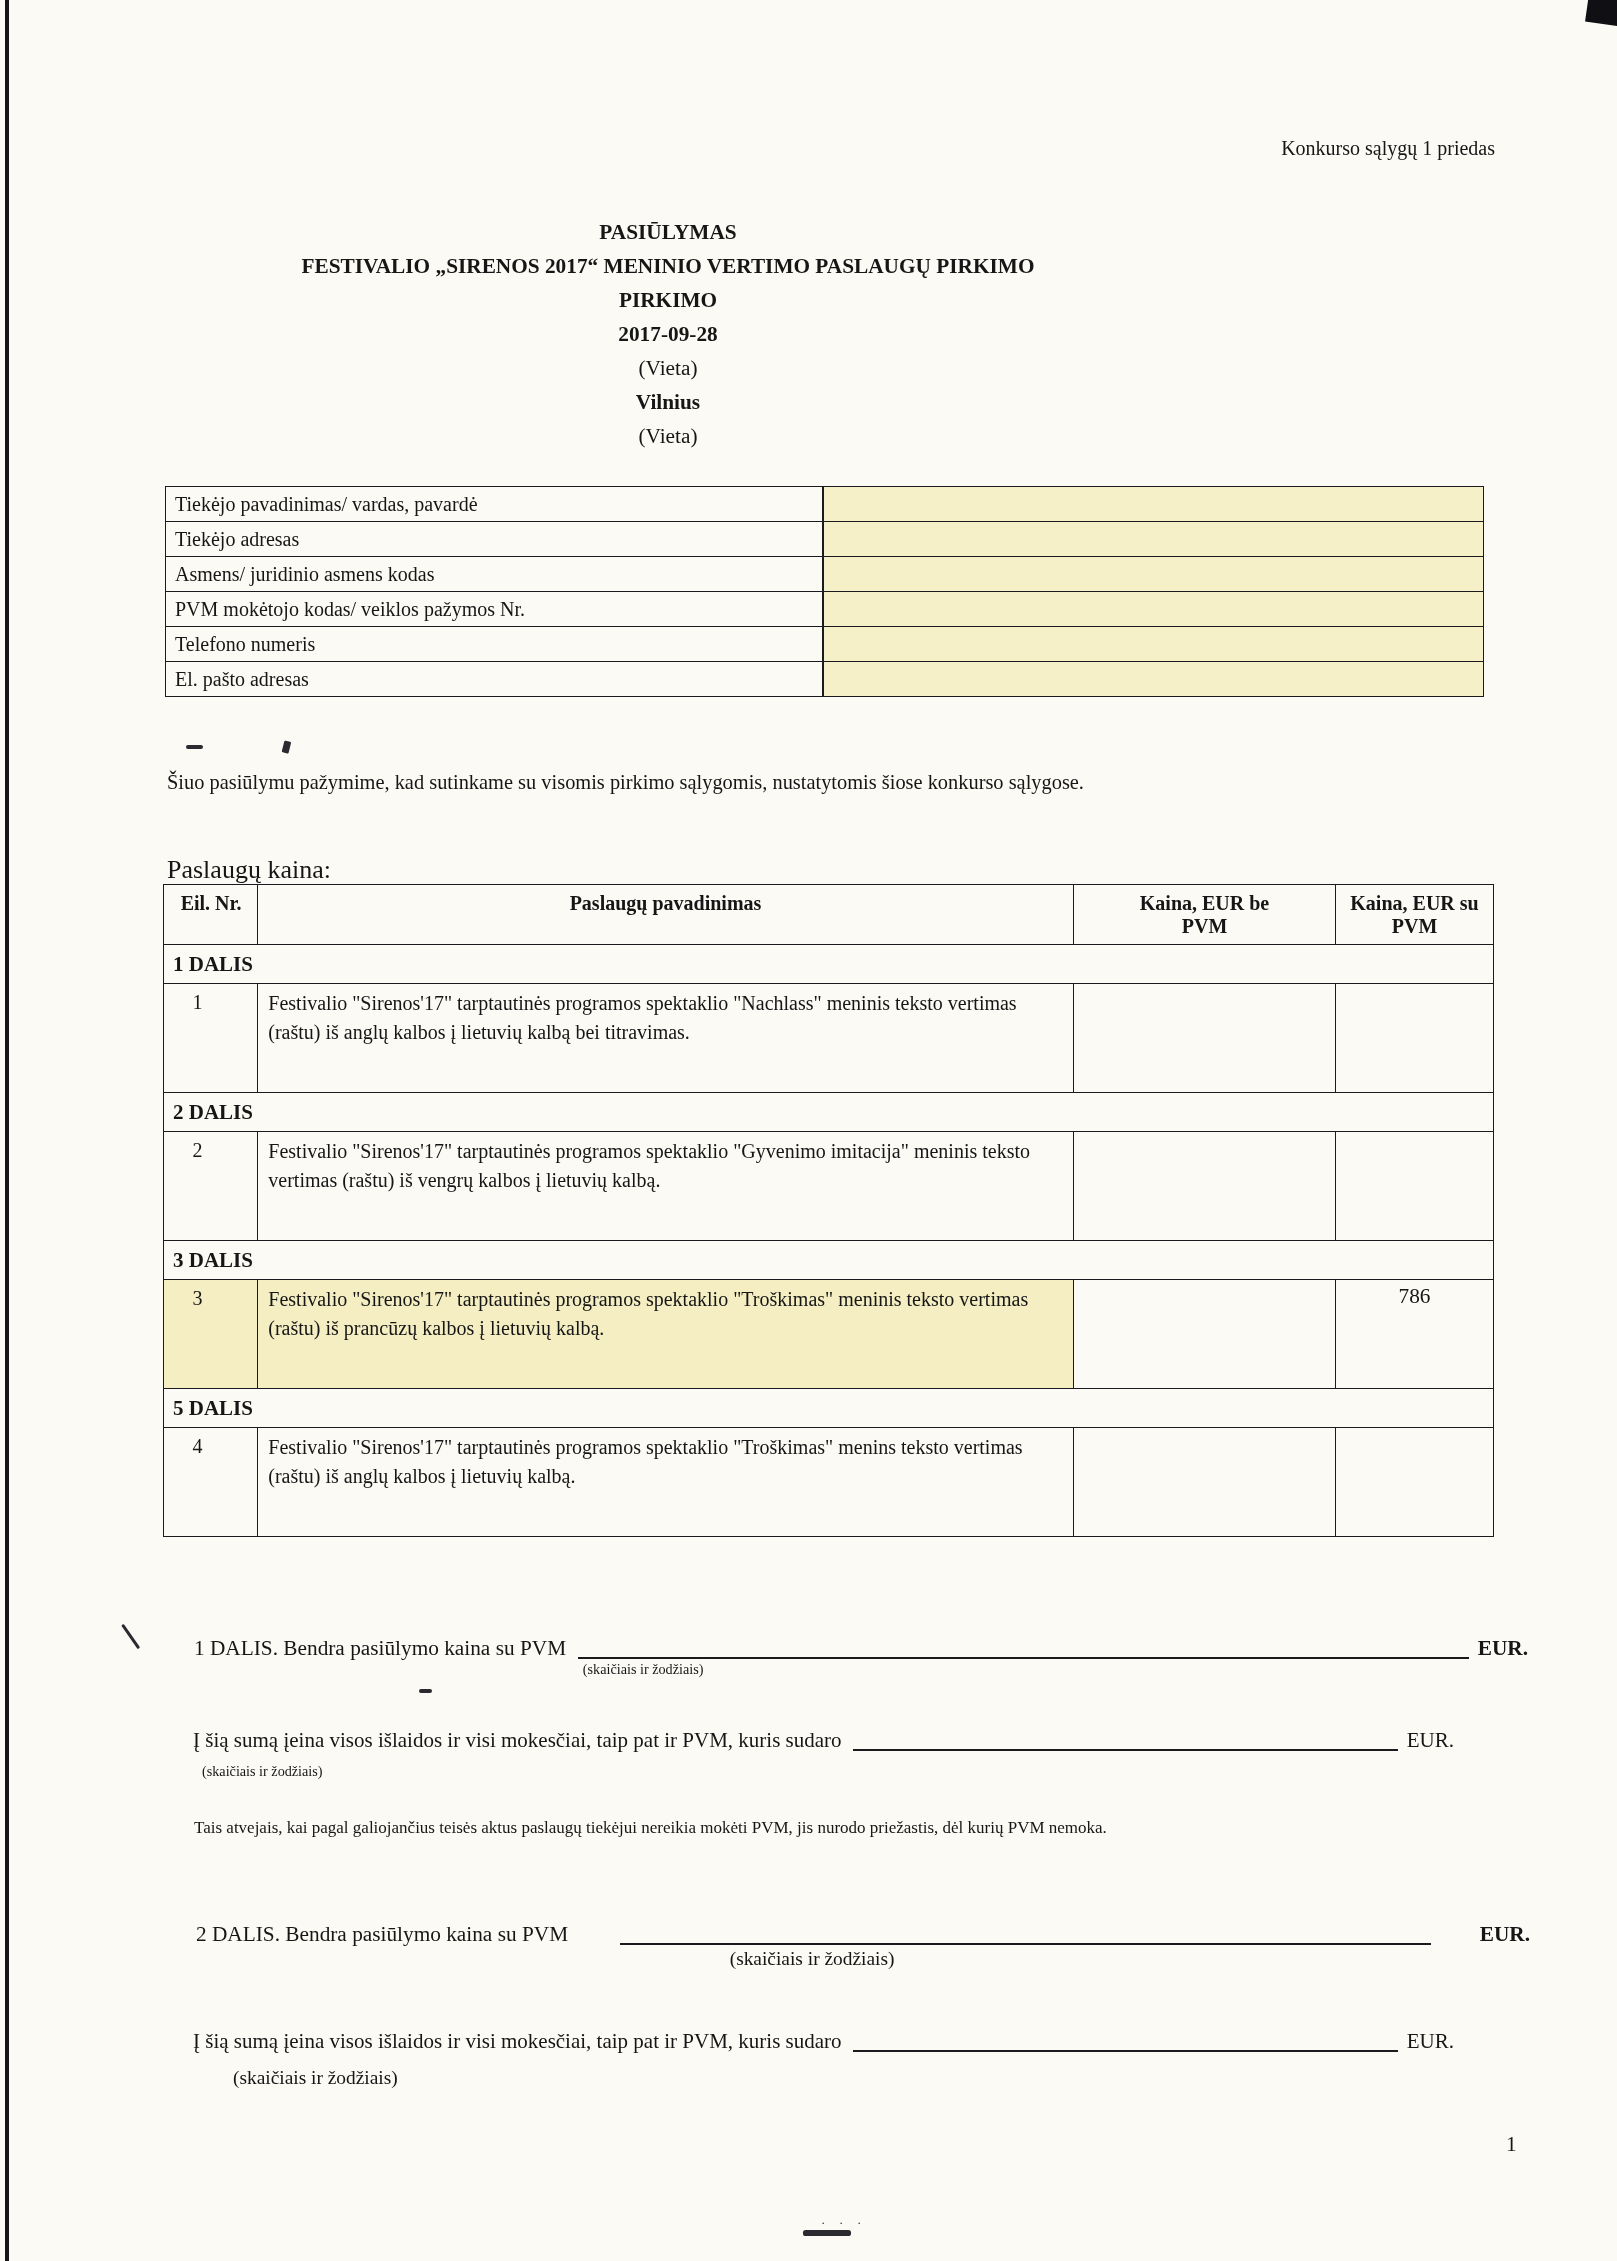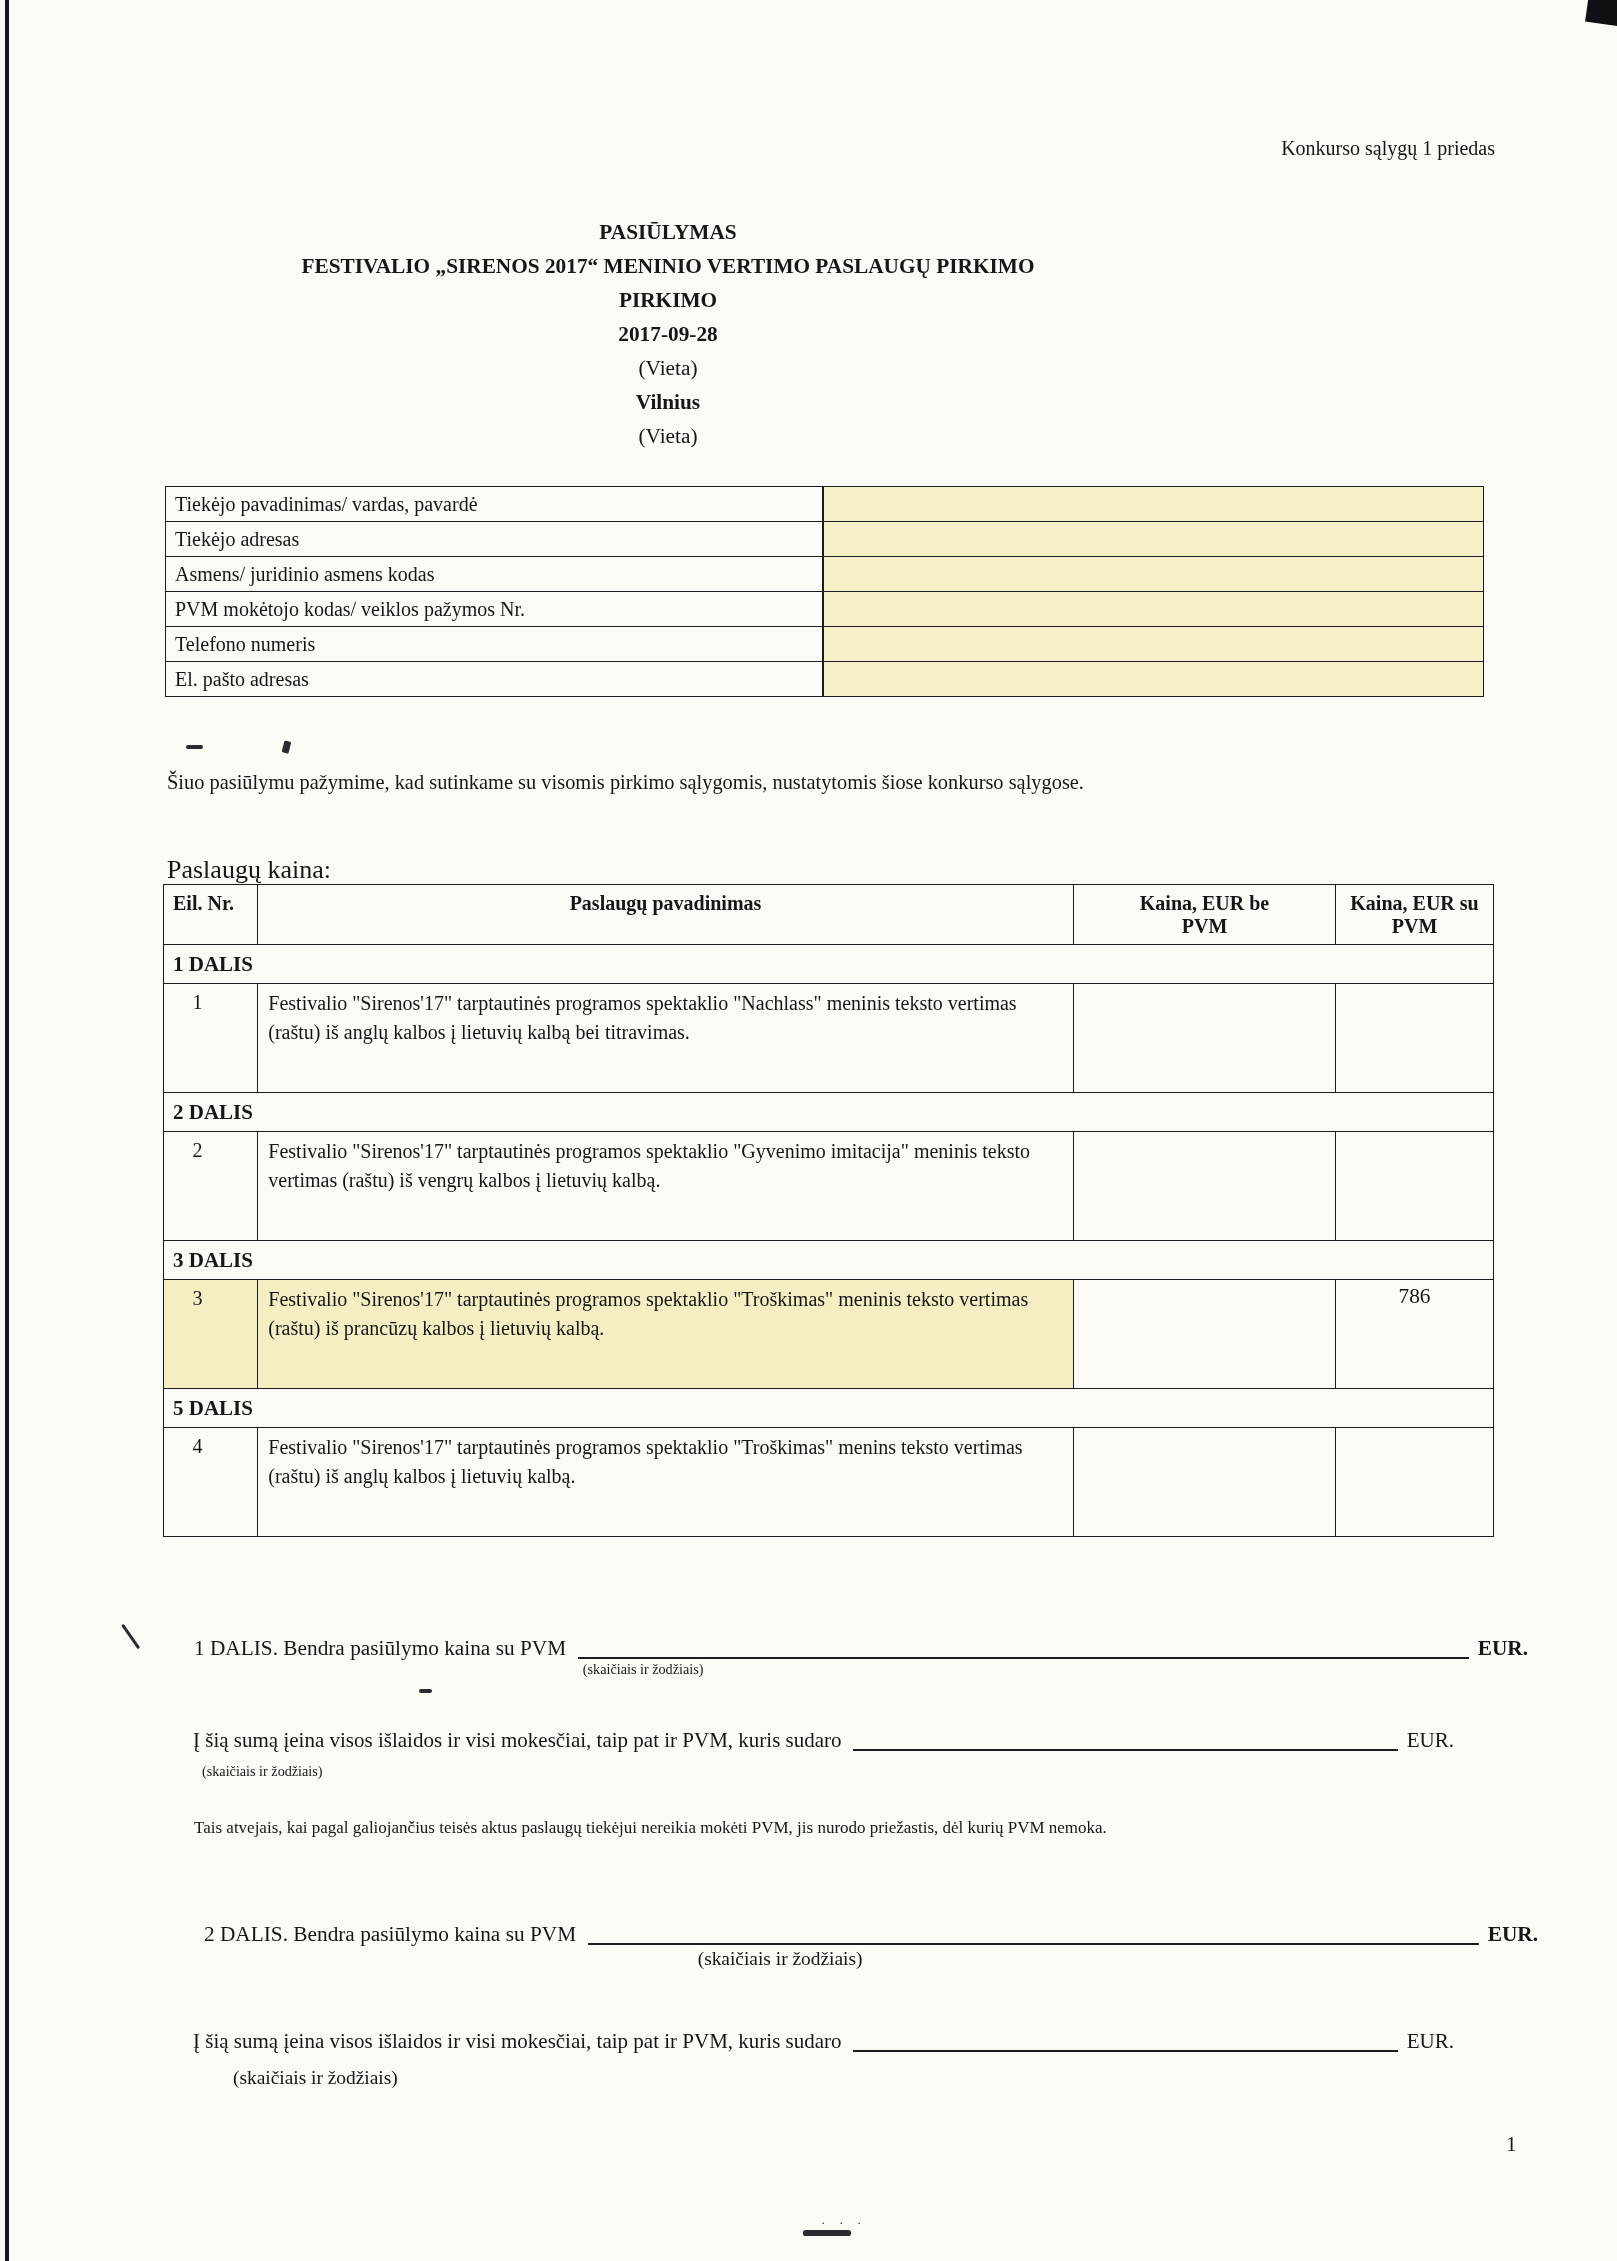--- a/index.html
+++ b/index.html
@@ -35,42 +35,42 @@
   .supplier td { border: 1.9px solid #1b1b1f; padding: 5.8px 9px 5.2px 9px; height: 34px; vertical-align: middle; }
   .supplier .s-label { width: 657px; background: #fbfaf5; }
   .supplier .s-value { background: #f6f0c9; border-left: 2.6px solid #1b1b1f; }
   
   .agreement { position: absolute; top: 771px; left: 167px; width: 1352px; font-size: 20.4px; }
   .price-caption { position: absolute; top: 855px; left: 167px; font-size: 26px; }
   
   .price { position: absolute; top: 884px; left: 163px; width: 1331px; border-collapse: collapse; font-size: 20px; }
   .price th, .price td { border: 1.9px solid #1b1b1f; vertical-align: top; }
   .price th { font-weight: bold; text-align: center; padding: 6.5px 7.8px; }
-  .price th.h-nr { text-align: left; padding-left: 9px; }
+  .price th.h-nr { text-align: center; padding-left: 9px; }
   .price th.h-novat { padding-left: 45px; padding-right: 45px; }
   .price th.h-vat { padding-left: 7.8px; padding-right: 7.8px; }
   .price .sec-row td { font-weight: bold; font-size: 21px; padding: 6.5px 9px; height: 36px; }
   .price .item-nr { padding: 6.5px 0 0 28.5px; height: 109px; }
   .price .item-desc { padding: 5.2px 11.6px 7.8px 10.3px; line-height: 1.42; }
   .price .item-price { text-align: center; padding-top: 3.9px; font-size: 21.3px; }
   .price .hl { background: #f4eec2; }
   
   .fill-line { position: absolute; display: flex; align-items: flex-end; font-size: 21.3px; }
   .fill-line .lbl { white-space: nowrap; padding-bottom: 1.3px; }
   .fill-line .bold { font-weight: normal; }
   .fill-line .blank { flex: 1; border-bottom: 2.6px solid #1b1b1f; margin: 0 9px 3.9px 11.6px; height: 28.5px; position: relative; }
   .fill-line .eur { font-weight: bold; white-space: nowrap; padding-bottom: 1.3px; }
   .hint { position: absolute; font-size: 14.2px; white-space: nowrap; }
   .hint-lg { font-size: 19.4px; }
   .total1 { top: 1630px; left: 194px; width: 1334px; }
   .total1 .hint { top: 31px; left: 5.2px; }
   .vat1 { top: 1722px; left: 193px; width: 1261px; font-size: 21px; }
   .vat1-hint { position: absolute; top: 1763px; left: 202px; font-size: 14.2px; }
   .note { position: absolute; top: 1815px; left: 194px; width: 1345px; font-size: 17px; line-height: 1.5; }
-  .total2 { top: 1916px; left: 204px; width: 1334px; }
+  .total2 { top: 1916px; left: 196px; width: 1334px; gap: 40px; }
   .total2 .hint { top: 32px; left: 110px; font-size: 19.4px; }
   .vat2 { top: 2023px; left: 193px; width: 1261px; font-size: 21px; }
   .vat2-hint { position: absolute; top: 2067px; left: 233px; font-size: 19.4px; }
   .page-number { position: absolute; top: 2132px; left: 1506px; font-size: 21.3px; }
 </style>
 </head>
 <body>
 
 <div class="page">
 

